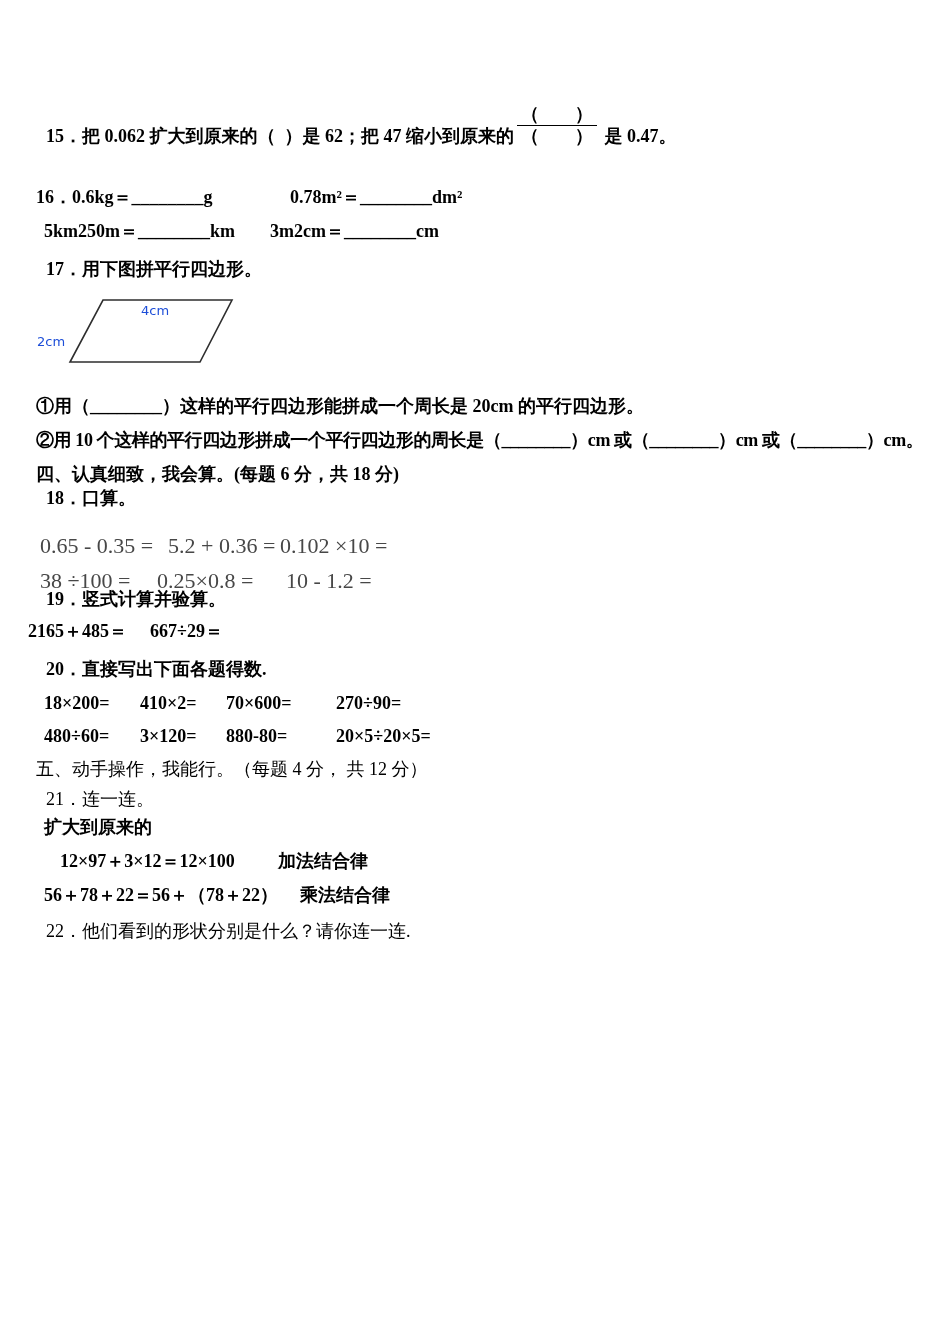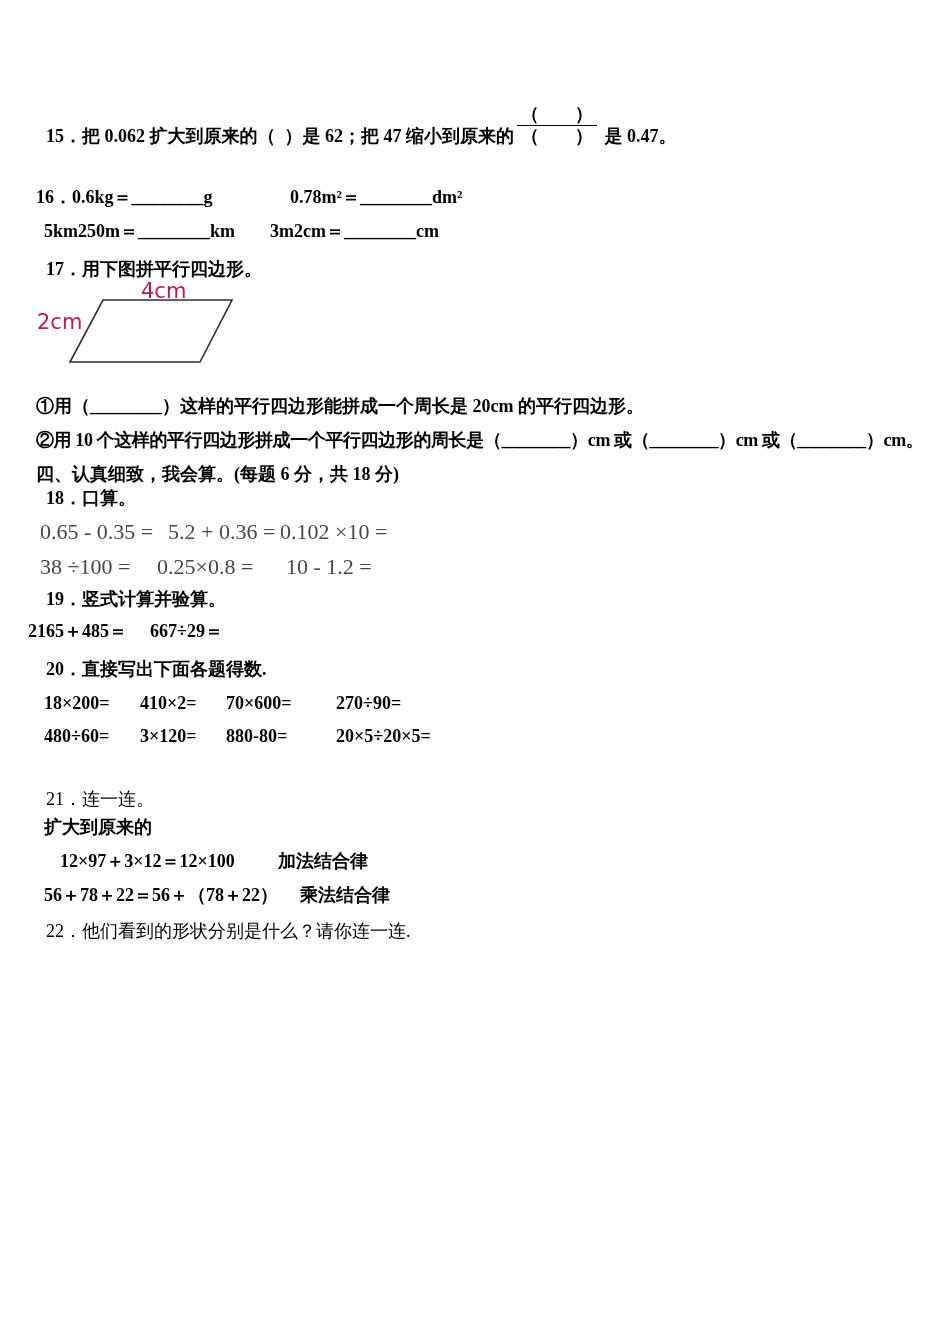--- a/index.html
+++ b/index.html
@@ -23,21 +23,21 @@
   .regular { font-weight: 400; }
   .tight { letter-spacing: -0.4px; }
   .gray-math {
     position: absolute;
     font-size: 22px;
     font-weight: 400;
     color: #474747;
     white-space: pre;
     display: flex;
   }
-  .gray-math .expr { display: inline-block; }
+  .gray-math .expr { display: inline-block; margin-top: 14px; }
   .g-r1 .expr:nth-child(1) { width: 128px; }
   .g-r1 .expr:nth-child(2) { width: 112px; }
   .g-r2 .expr:nth-child(1) { width: 105px; }
   .g-r2 .expr:nth-child(2) { width: 117px; }
   .cols { display: flex; }
   .cols .expr { display: inline-block; }
   .q20row .expr:nth-child(1) { width: 96px; }
   .q20row .expr:nth-child(2) { width: 86px; }
   .q20row .expr:nth-child(3) { width: 110px; }
   .q19row .expr:nth-child(1) { width: 106px; }
@@ -51,24 +51,25 @@
     display: inline-block;
     vertical-align: baseline;
     text-align: center;
     margin: 0 3px;
   }
   .frac-num { display: block; line-height: 1.15; padding: 0 4px; }
   .frac-den { display: block; line-height: 1.15; padding: 0 4px; border-top: 1.6px solid #000; }
   .fig-label {
     position: absolute;
     font-family: "DejaVu Sans", sans-serif;
-    font-size: 21px;
+    font-size: 13px;
     font-weight: 400;
-    color: #be185d;
+    color: #1d4ed8;
     white-space: pre;
+    margin-top: 24px;
   }
   svg.figure { position: absolute; left: 0; top: 294px; }
 </style>
 </head>
 <body>
 
 <div class="page">
 
   <div class="line" style="left:46px; top:104px;"><span>15．把 0.062 扩大到原来的（  ）是 62；把 47 缩小到原来的</span><span class="frac"><span class="frac-num">（　　）</span><span class="frac-den">（　　）</span></span><span> 是 0.47。</span></div>
 
@@ -117,20 +118,21 @@
     <span class="expr">70×600=</span>
     <span class="expr">270÷90=</span>
   </div>
   <div class="line cols q20row" style="left:44px; top:725px;">
     <span class="expr">480÷60=</span>
     <span class="expr">3×120=</span>
     <span class="expr">880-80=</span>
     <span class="expr">20×5÷20×5=</span>
   </div>
 
+  <div class="line regular" style="left:36px; top:758px;">五、动手操作，我能行。（每题 4 分， 共 12 分）</div>
 
   <div class="line regular" style="left:46px; top:788px;">21．连一连。</div>
   <div class="line cols pair pair-1" style="left:44px; top:816px;">
     <span class="law">扩大到原来的</span>
   </div>
   <div class="line cols pair pair-2" style="left:60px; top:850px;">
     <span class="eq">12×97＋3×12＝12×100</span>
     <span class="law">加法结合律</span>
   </div>
   <div class="line cols pair pair-3" style="left:44px; top:884px;">

